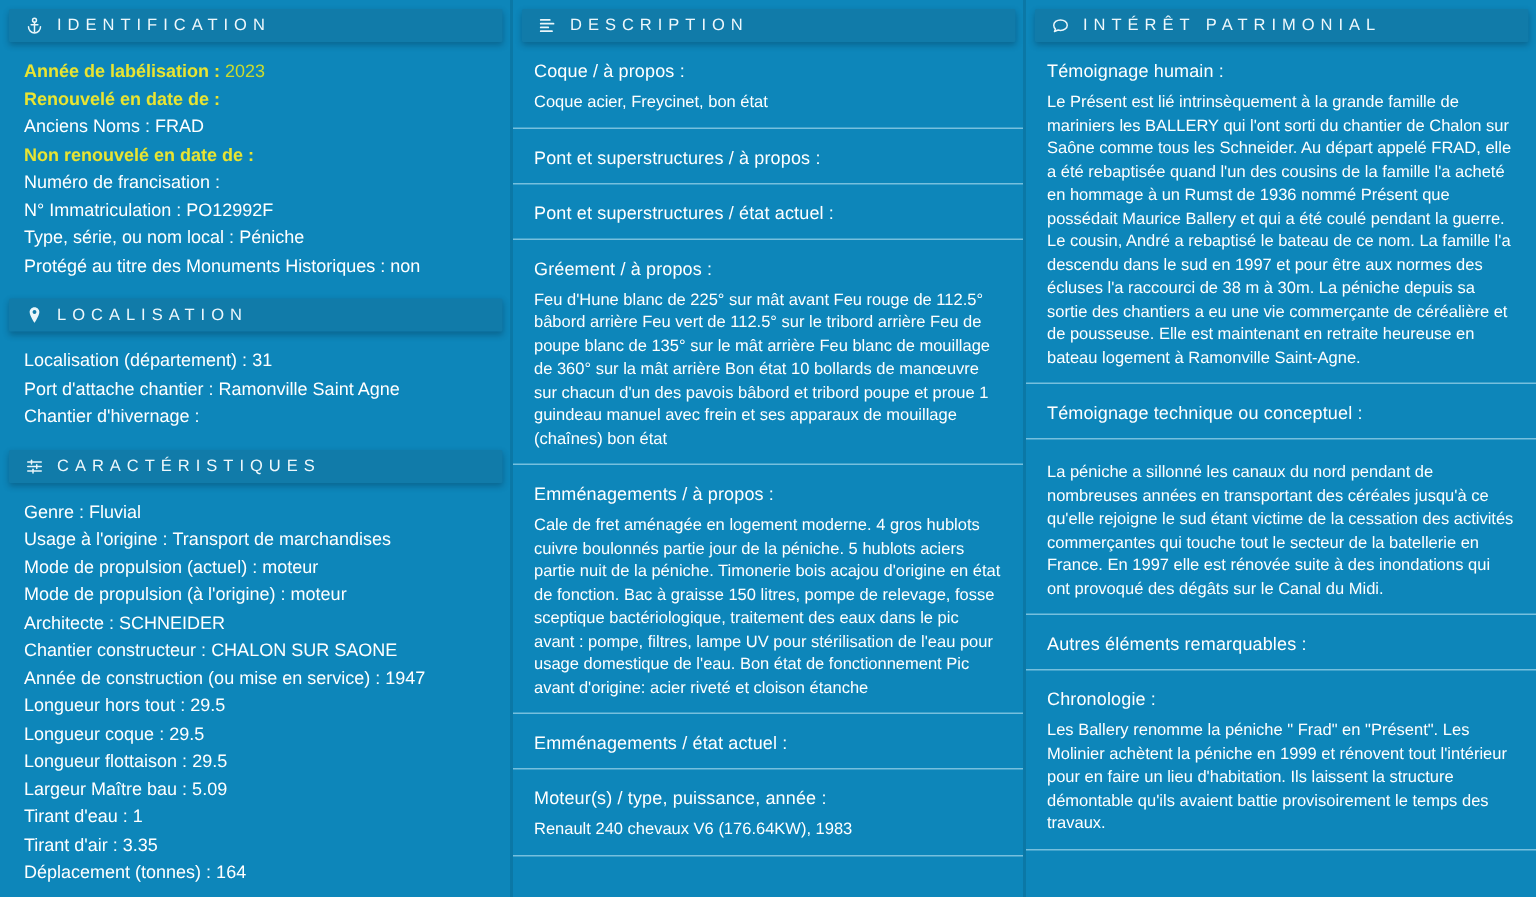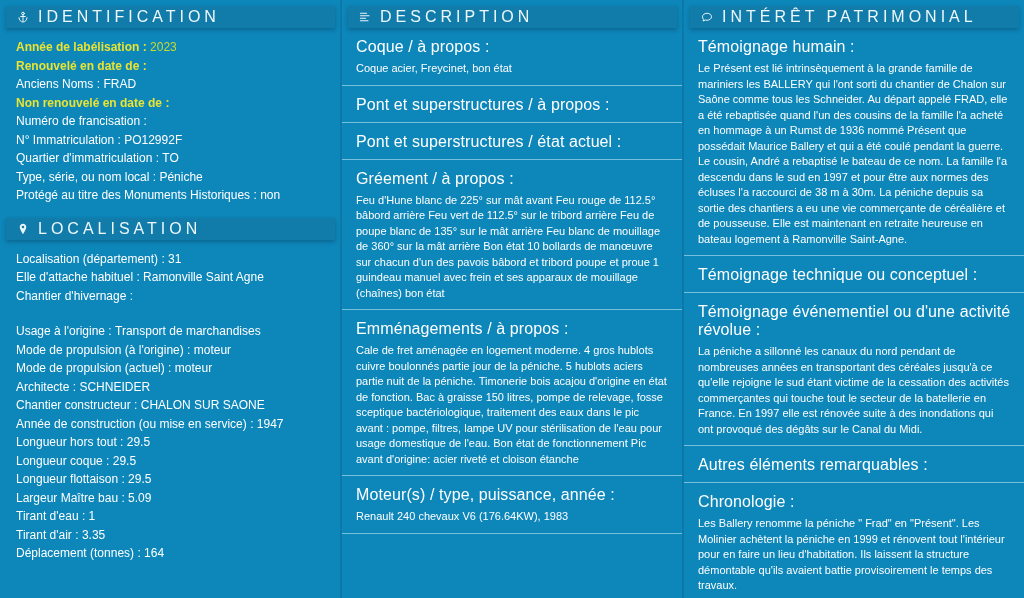--- a/index.html
+++ b/index.html
@@ -13,30 +13,30 @@
   .col { flex:0 0 340px; width:340px; background:#0d86ba; overflow:hidden; }
 
   .panel-header {
     display:flex; align-items:center; gap:9px;
     height:22px; margin:6px 5px 0 6px; padding:0 11px;
     background:#117ba9; border-radius:1px;
     box-shadow:0 2px 4px rgba(0,25,45,.30);
   }
   .ph-icon { width:12px; height:12px; color:#eaf6fa; flex:0 0 auto; display:block; }
   .ph-icon svg { width:12px; height:12px; display:block; }
-  .ph-title { font-size:16px; letter-spacing:4px; color:#eef8fc; font-weight:400; white-space:nowrap; }
+  .ph-title { font-size:11px; letter-spacing:4px; color:#eef8fc; font-weight:400; white-space:nowrap; }
 
   .fields { padding:13px 10px 4px 16px; }
   .frow { font-size:12px; line-height:12.5px; margin-bottom:6px; color:#ffffff; }
   .frow .lbl::after { content:"\00a0:\00a0"; }
   .frow.hl .lbl { color:#e9e431; font-weight:700; }
   .frow.hl .val { color:#c9da30; }
 
   .sec { padding:10px 13px 8px 14px; border-bottom:1px solid rgba(205,238,250,.55); }
-  .sec-h { font-size:16px; font-weight:400; color:#ffffff; letter-spacing:.1px; line-height:18px; }
+  .sec-h { font-size:12px; font-weight:400; color:#ffffff; letter-spacing:.1px; line-height:18px; }
   .sec-p { margin-top:5px; font-size:11px; line-height:15.5px; color:#ffffff; }
   .sec-p:empty { display:none; }
 </style>
 </head>
 <body>
 
 <div class="app">
 
   <div class="col">
 
@@ -51,43 +51,56 @@
       </span>
       <span class="ph-title">IDENTIFICATION</span>
     </div>
     <div class="fields">
       <div class="frow hl"><span class="lbl">Année de labélisation</span><span class="val">2023</span></div>
       <div class="frow hl"><span class="lbl">Renouvelé en date de</span><span class="val"></span></div>
       <div class="frow"><span class="lbl">Anciens Noms</span><span class="val">FRAD</span></div>
       <div class="frow hl"><span class="lbl">Non renouvelé en date de</span><span class="val"></span></div>
       <div class="frow"><span class="lbl">Numéro de francisation</span><span class="val"></span></div>
       <div class="frow"><span class="lbl">N° Immatriculation</span><span class="val">PO12992F</span></div>
-      <div class="frow"><span class="lbl">Quartier d'immatriculation</span><span class="val">TO</span></div>
       <div class="frow"><span class="lbl">Type, série, ou nom local</span><span class="val">Péniche</span></div>
       <div class="frow"><span class="lbl">Protégé au titre des Monuments Historiques</span><span class="val">non</span></div>
     </div>
 
     <div class="panel-header">
       <span class="ph-icon">
         <svg viewBox="0 0 24 24" fill="currentColor">
           <path d="M12 1.5C8.4 1.5 5.5 4.4 5.5 8c0 4.8 6.5 14.5 6.5 14.5S18.5 12.8 18.5 8c0-3.6-2.9-6.5-6.5-6.5zm0 9a2.6 2.6 0 1 1 0-5.2 2.6 2.6 0 0 1 0 5.2z"></path>
         </svg>
       </span>
       <span class="ph-title">LOCALISATION</span>
     </div>
     <div class="fields">
       <div class="frow"><span class="lbl">Localisation (département)</span><span class="val">31</span></div>
-      <div class="frow"><span class="lbl">Elle d'attache habituel</span><span class="val">Ramonville Saint Agne</span></div>
+      <div class="frow"><span class="lbl">Port d'attache chantier</span><span class="val">Ramonville Saint Agne</span></div>
       <div class="frow"><span class="lbl">Chantier d'hivernage</span><span class="val"></span></div>
     </div>
 
+    <div class="panel-header">
+      <span class="ph-icon">
+        <svg viewBox="0 0 24 24" fill="none" stroke="currentColor" stroke-width="2" stroke-linecap="round">
+          <line x1="3" y1="6" x2="21" y2="6"></line>
+            <line x1="3" y1="12" x2="21" y2="12"></line>
+            <line x1="3" y1="18" x2="21" y2="18"></line>
+          <line x1="8" y1="3.5" x2="8" y2="8.5"></line>
+            <line x1="15" y1="9.5" x2="15" y2="14.5"></line>
+            <line x1="10" y1="15.5" x2="10" y2="20.5"></line>
+        </svg>
+      </span>
+      <span class="ph-title">CARACTÉRISTIQUES</span>
+    </div>
     <div class="fields">
+      <div class="frow"><span class="lbl">Genre</span><span class="val">Fluvial</span></div>
       <div class="frow"><span class="lbl">Usage à l'origine</span><span class="val">Transport de marchandises</span></div>
+      <div class="frow"><span class="lbl">Mode de propulsion (actuel)</span><span class="val">moteur</span></div>
       <div class="frow"><span class="lbl">Mode de propulsion (à l'origine)</span><span class="val">moteur</span></div>
-      <div class="frow"><span class="lbl">Mode de propulsion (actuel)</span><span class="val">moteur</span></div>
       <div class="frow"><span class="lbl">Architecte</span><span class="val">SCHNEIDER</span></div>
       <div class="frow"><span class="lbl">Chantier constructeur</span><span class="val">CHALON SUR SAONE</span></div>
       <div class="frow"><span class="lbl">Année de construction (ou mise en service)</span><span class="val">1947</span></div>
       <div class="frow"><span class="lbl">Longueur hors tout</span><span class="val">29.5</span></div>
       <div class="frow"><span class="lbl">Longueur coque</span><span class="val">29.5</span></div>
       <div class="frow"><span class="lbl">Longueur flottaison</span><span class="val">29.5</span></div>
       <div class="frow"><span class="lbl">Largeur Maître bau</span><span class="val">5.09</span></div>
       <div class="frow"><span class="lbl">Tirant d'eau</span><span class="val">1</span></div>
       <div class="frow"><span class="lbl">Tirant d'air</span><span class="val">3.35</span></div>
       <div class="frow"><span class="lbl">Déplacement (tonnes)</span><span class="val">164</span></div>
@@ -120,20 +133,24 @@
     </section>
     <section class="sec">
       <h3 class="sec-h">Gréement / à propos :</h3>
       <p class="sec-p">Feu d'Hune blanc de 225° sur mât avant Feu rouge de 112.5° bâbord arrière Feu vert de 112.5° sur le tribord arrière Feu de poupe blanc de 135° sur le mât arrière Feu blanc de mouillage de 360° sur la mât arrière Bon état 10 bollards de manœuvre sur chacun d'un des pavois bâbord et tribord poupe et proue 1 guindeau manuel avec frein et ses apparaux de mouillage (chaînes) bon état</p>
     </section>
     <section class="sec">
       <h3 class="sec-h">Emménagements / à propos :</h3>
       <p class="sec-p">Cale de fret aménagée en logement moderne. 4 gros hublots cuivre boulonnés partie jour de la péniche. 5 hublots aciers partie nuit de la péniche. Timonerie bois acajou d'origine en état de fonction. Bac à graisse 150 litres, pompe de relevage, fosse sceptique bactériologique, traitement des eaux dans le pic avant : pompe, filtres, lampe UV pour stérilisation de l'eau pour usage domestique de l'eau. Bon état de fonctionnement Pic avant d'origine: acier riveté et cloison étanche</p>
     </section>
     <section class="sec">
+      <h3 class="sec-h">Emménagements / état actuel :</h3>
+
+    </section>
+    <section class="sec">
       <h3 class="sec-h">Moteur(s) / type, puissance, année :</h3>
       <p class="sec-p">Renault 240 chevaux V6 (176.64KW), 1983</p>
     </section>
   </div>
 
   <div class="col">
     <div class="panel-header">
       <span class="ph-icon">
         <svg viewBox="0 0 24 24" fill="none" stroke="currentColor" stroke-width="2" stroke-linejoin="round">
           <path d="M21 11.5c0 3.9-4 7-9 7-1.1 0-2.1-.15-3.1-.42L4 20l1.3-3.2C3.9 15.4 3 13.5 3 11.5c0-3.9 4-7 9-7s9 3.1 9 7z"></path>
@@ -144,21 +161,20 @@
 
     <section class="sec">
       <h3 class="sec-h">Témoignage humain :</h3>
       <p class="sec-p">Le Présent est lié intrinsèquement à la grande famille de mariniers les BALLERY qui l'ont sorti du chantier de Chalon sur Saône comme tous les Schneider. Au départ appelé FRAD, elle a été rebaptisée quand l'un des cousins de la famille l'a acheté en hommage à un Rumst de 1936 nommé Présent que possédait Maurice Ballery et qui a été coulé pendant la guerre. Le cousin, André a rebaptisé le bateau de ce nom. La famille l'a descendu dans le sud en 1997 et pour être aux normes des écluses l'a raccourci de 38 m à 30m. La péniche depuis sa sortie des chantiers a eu une vie commerçante de céréalière et de pousseuse. Elle est maintenant en retraite heureuse en bateau logement à Ramonville Saint-Agne.</p>
     </section>
     <section class="sec">
       <h3 class="sec-h">Témoignage technique ou conceptuel :</h3>
 
     </section>
     <section class="sec">
-      <h3 class="sec-h">Témoignage événementiel ou d'une activité révolue :</h3>
       <p class="sec-p">La péniche a sillonné les canaux du nord pendant de nombreuses années en transportant des céréales jusqu'à ce qu'elle rejoigne le sud étant victime de la cessation des activités commerçantes qui touche tout le secteur de la batellerie en France. En 1997 elle est rénovée suite à des inondations qui ont provoqué des dégâts sur le Canal du Midi.</p>
     </section>
     <section class="sec">
       <h3 class="sec-h">Autres éléments remarquables :</h3>
 
     </section>
     <section class="sec">
       <h3 class="sec-h">Chronologie :</h3>
       <p class="sec-p">Les Ballery renomme la péniche " Frad" en "Présent". Les Molinier achètent la péniche en 1999 et rénovent tout l'intérieur pour en faire un lieu d'habitation. Ils laissent la structure démontable qu'ils avaient battie provisoirement le temps des travaux.</p>
     </section>

